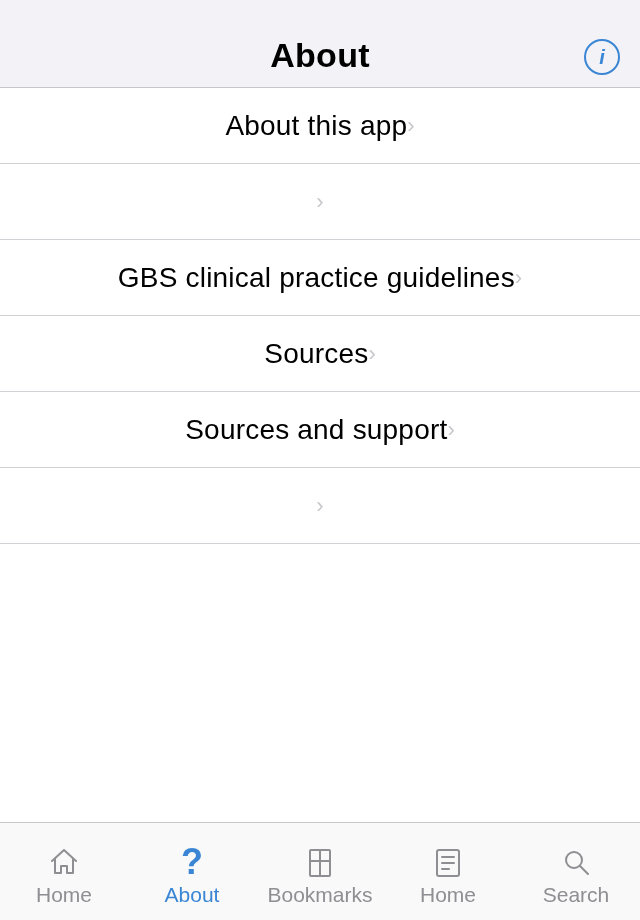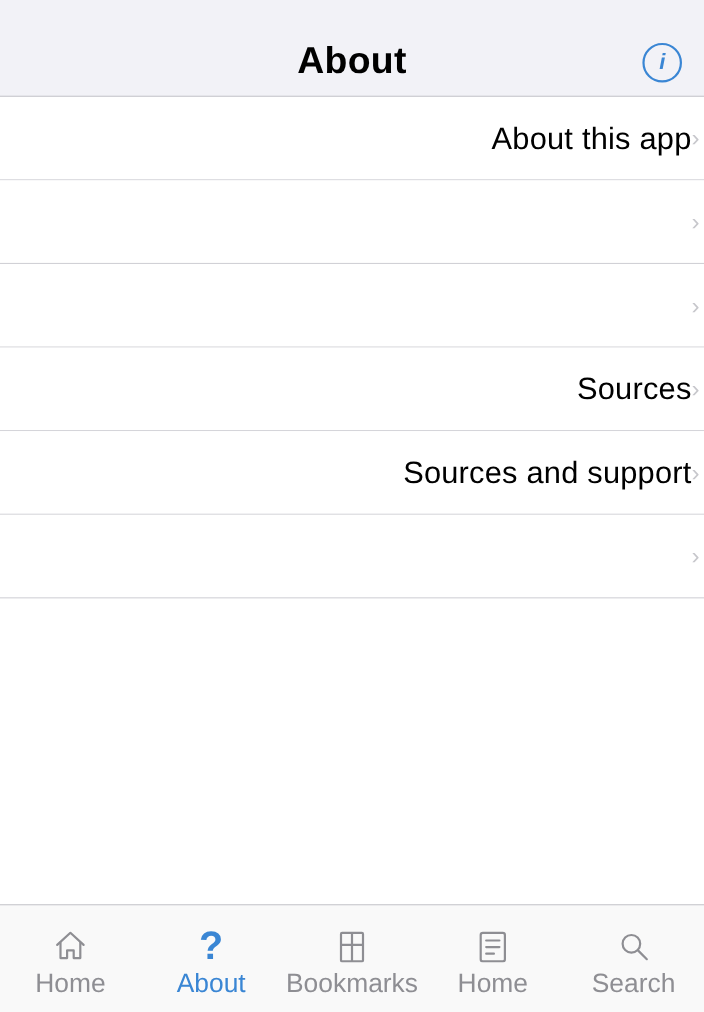--- a/index.html
+++ b/index.html
@@ -58,22 +58,22 @@
     .content {
       flex: 1;
       background: #fff;
       overflow: hidden;
     }
 
     
     .list-item {
       display: flex;
       align-items: center;
-      justify-content: flex-end;
-      padding: 0 4px;
+      justify-content: center;
+      padding: 0 24px;
       height: 76px;
       border-bottom: 1px solid #d1d1d6;
       background: #fff;
       cursor: pointer;
     }
     .list-item-label {
       font-size: 28px;
       font-weight: 400;
       color: #000;
       letter-spacing: 0.2px;
@@ -109,21 +109,21 @@
       height: 34px;
       display: flex;
       align-items: center;
       justify-content: center;
     }
     .tab-icon svg {
       width: 30px;
       height: 30px;
     }
     .tab-label {
-      font-size: 24px;
+      font-size: 21px;
       color: #8e8e93;
     }
     .tab-label.active {
       color: #3a86d4;
     }
 
     
     .question-mark {
       font-size: 36px;
       font-weight: 700;
@@ -143,20 +143,21 @@
 
 <div class="content">
   <div class="list-item">
     <span class="list-item-label">About this app</span>
     <span class="list-item-chevron">›</span>
   </div>
   <div class="list-item">
     <span class="list-item-chevron">›</span>
   </div>
   <div class="list-item">
+    <span class="list-item-label">GBS clinical practice guidelines</span>
     <span class="list-item-chevron">›</span>
   </div>
   <div class="list-item">
     <span class="list-item-label">Sources</span>
     <span class="list-item-chevron">›</span>
   </div>
   <div class="list-item">
     <span class="list-item-label">Sources and support</span>
     <span class="list-item-chevron">›</span>
   </div>

